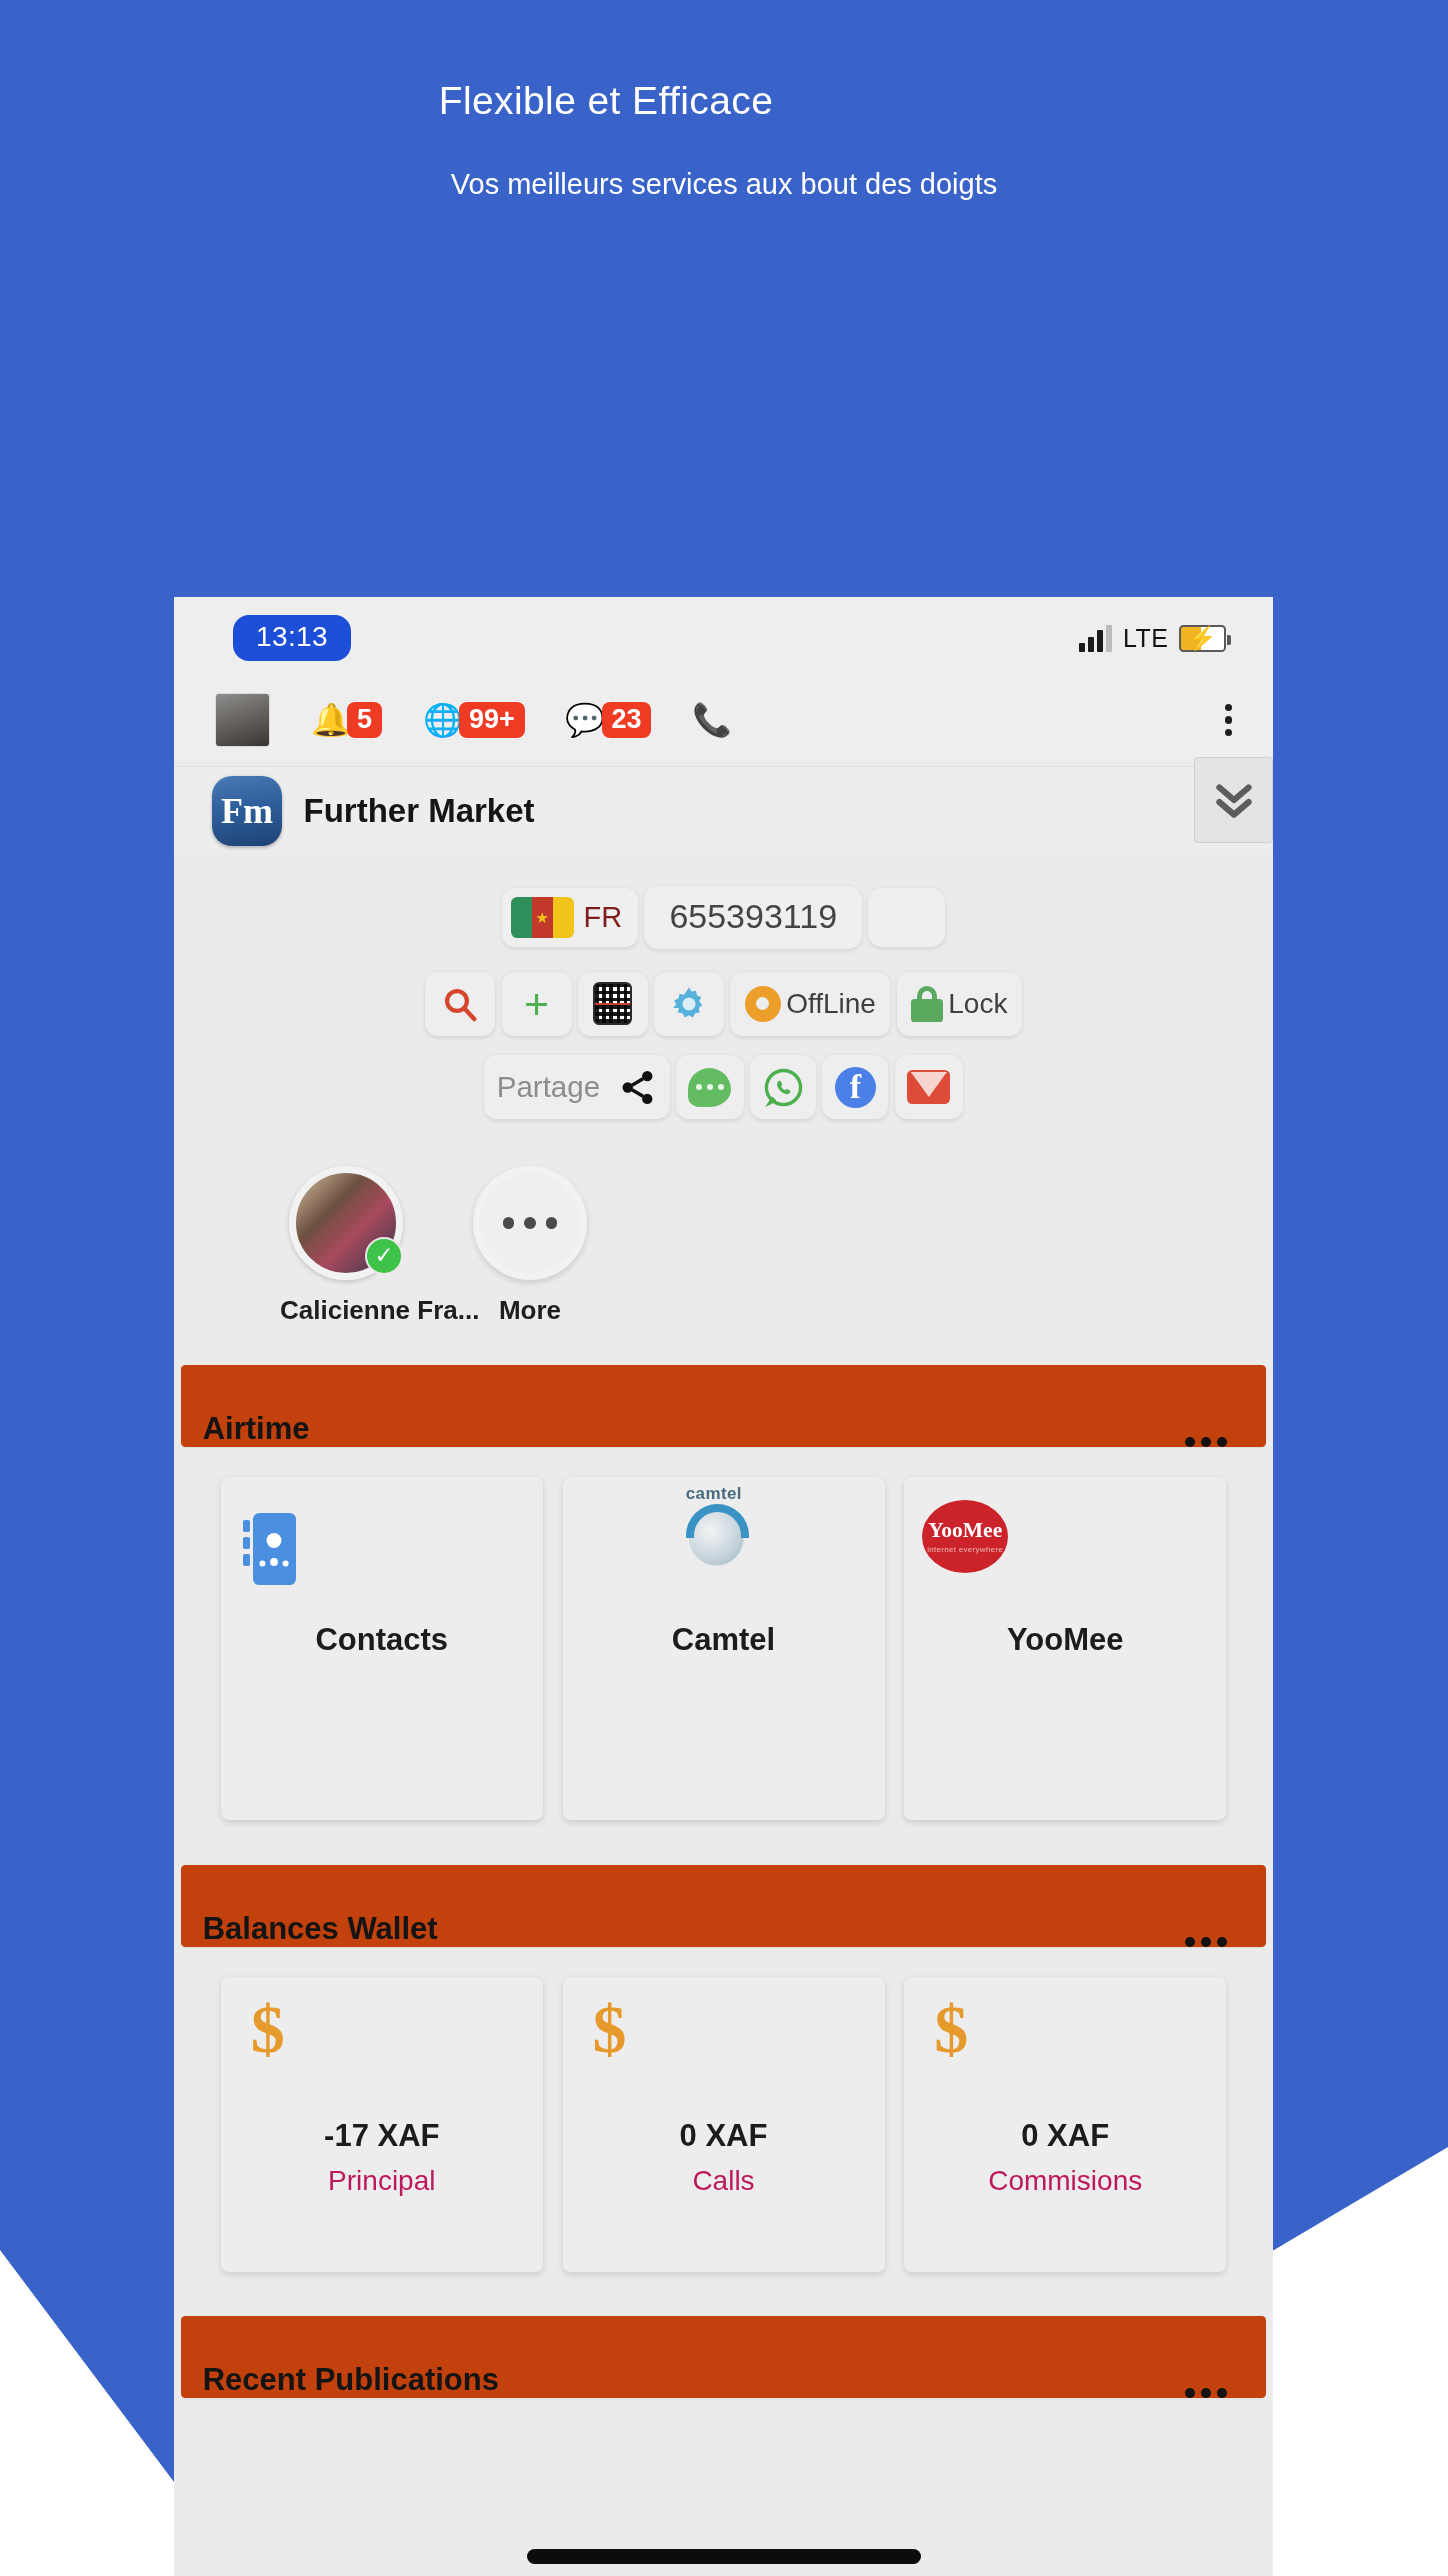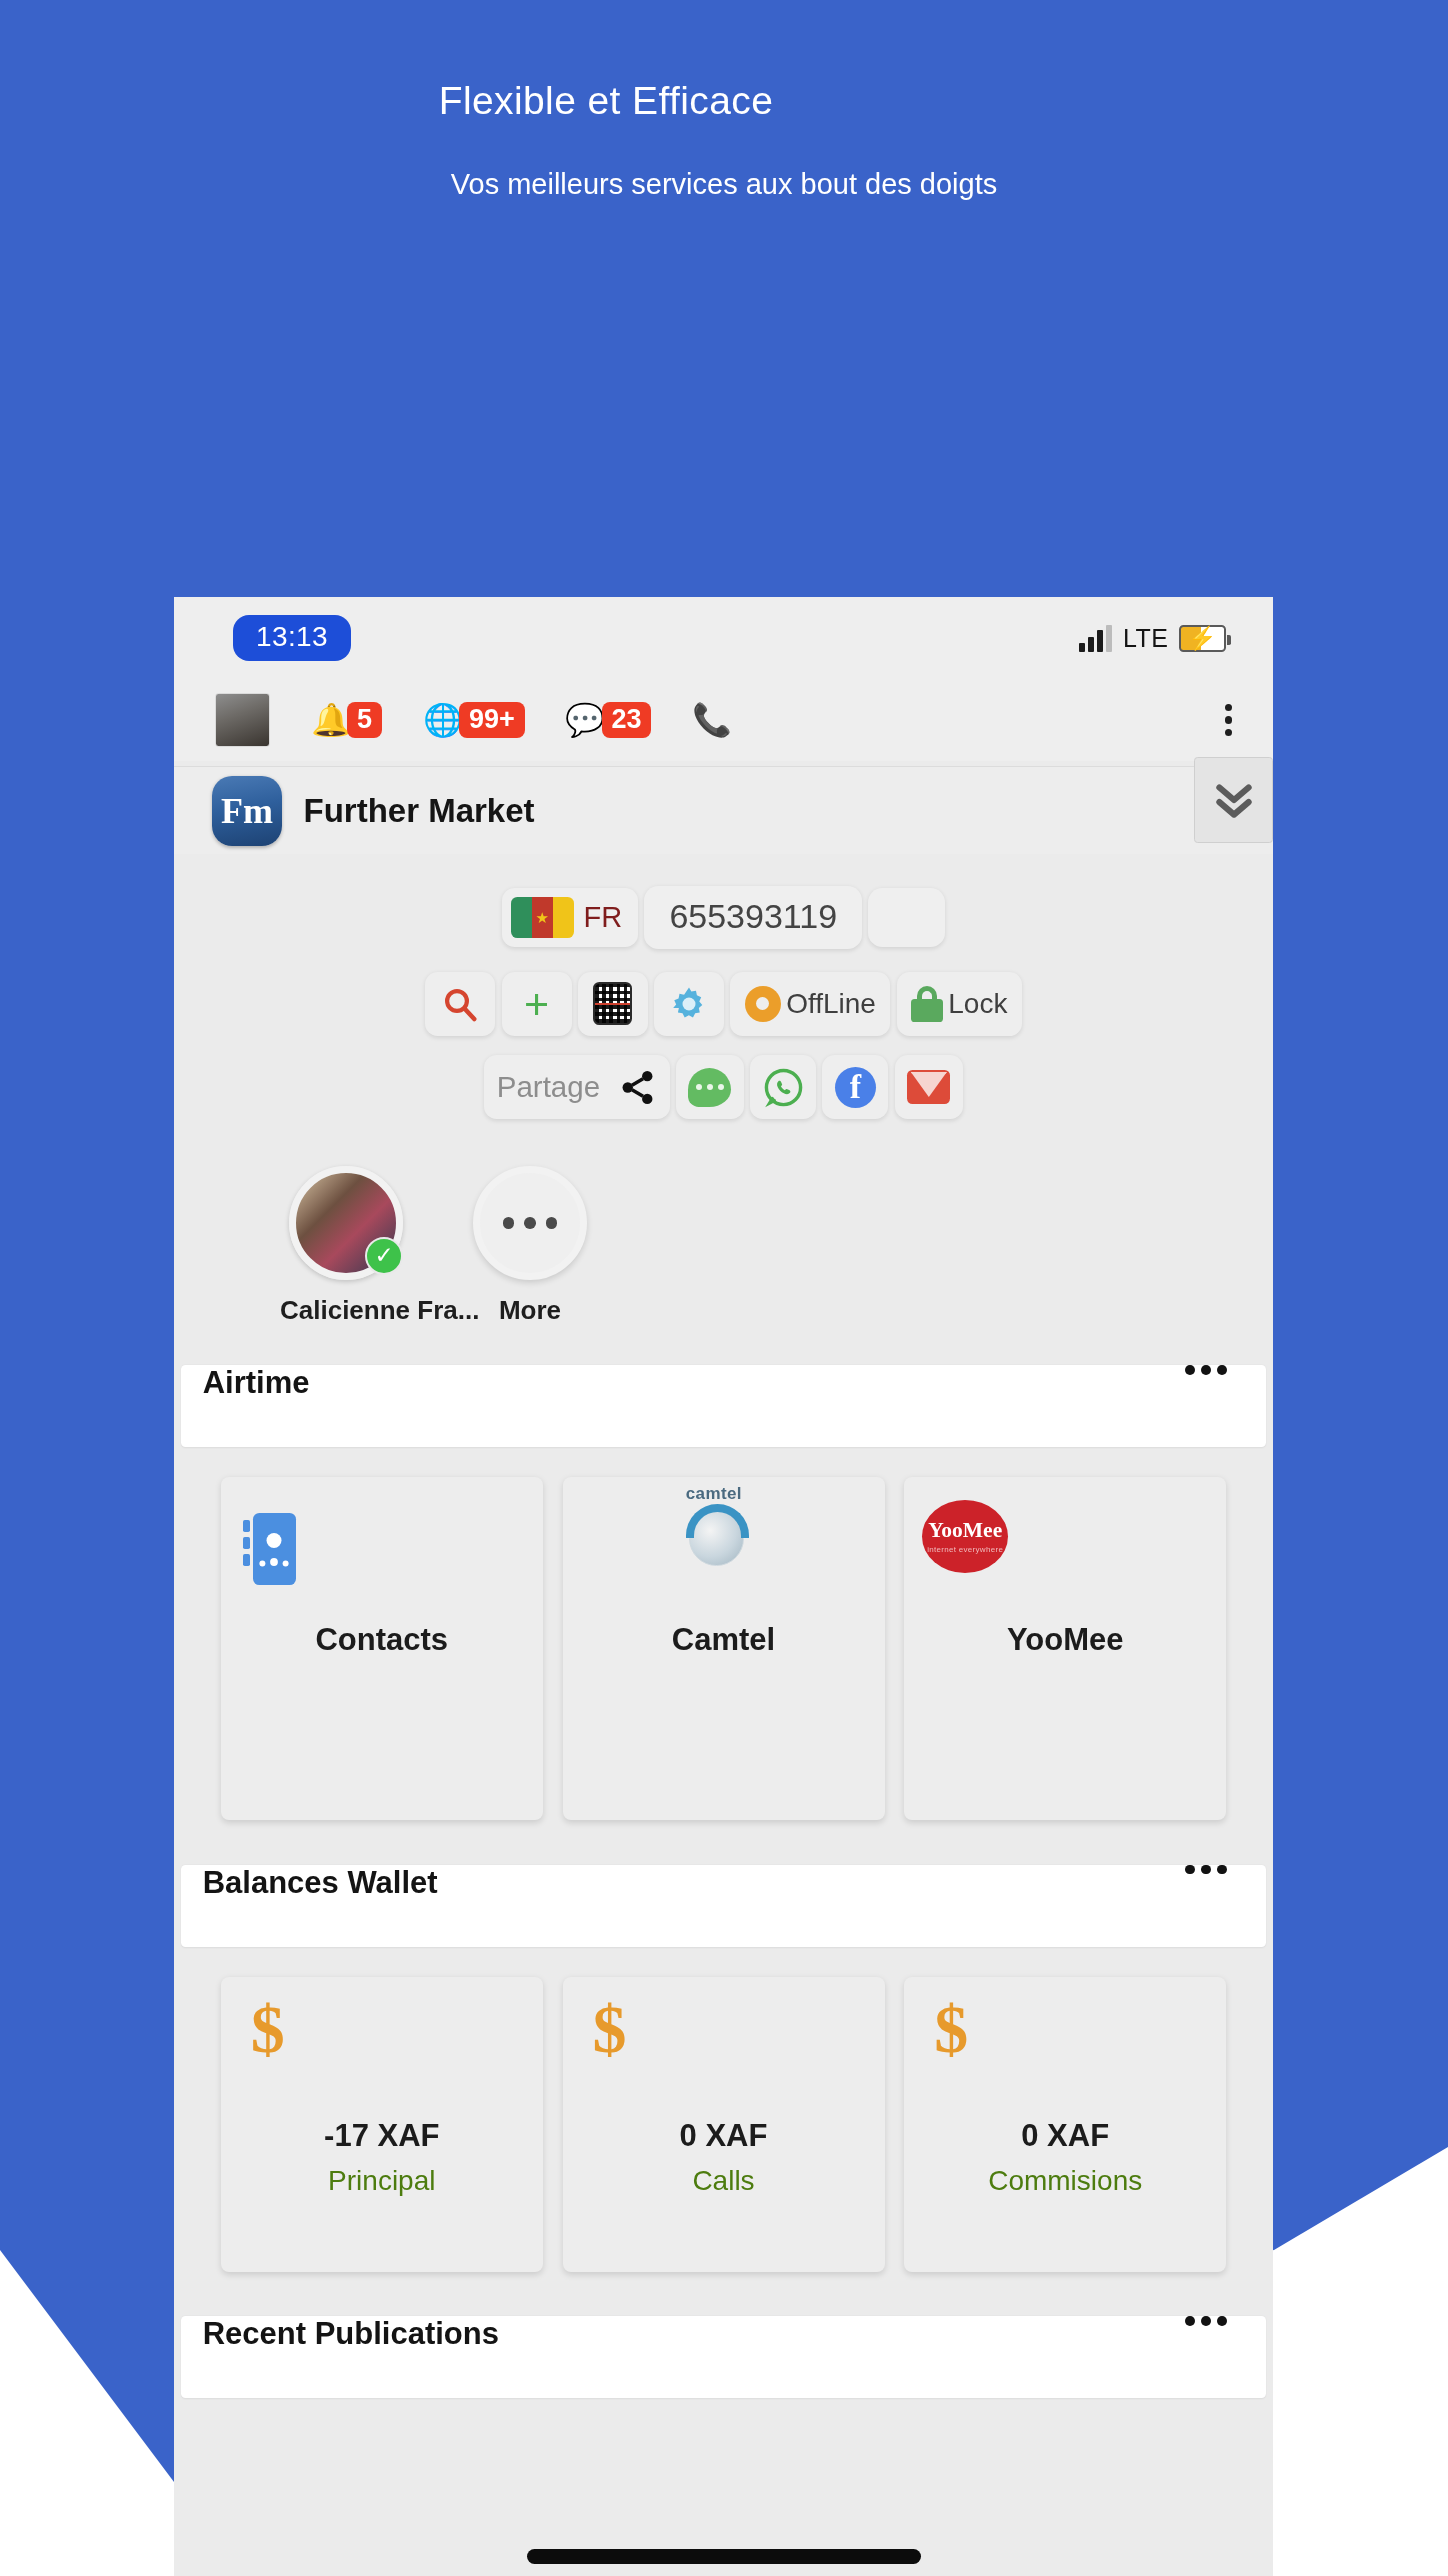--- a/index.html
+++ b/index.html
@@ -302,23 +302,23 @@
     box-shadow: 0 2.7px 6.3px rgba(0,0,0,.14);
     border: 7.2px solid #f2f2f2;
   }
   .more-circle i { width: 11.6px; height: 11.6px; border-radius: 50%; background: #4a4a4a; display: block; }
   .ctile .nm { font-size: 26px; color: #1e1e1e; font-weight: 700; margin-top: 14.3px; white-space: nowrap; }
 
   
   .sect {
     margin: 12.5px 7.2px 0 7.2px;
     height: 82px;
-    background: #ffffff;
+    background: #c2410c;
     border-radius: 4.5px;
-    display: flex; align-items: flex-start;
+    display: flex; align-items: flex-end;
     padding: 0 39px 0 21.5px;
     box-shadow: 0 0.9px 1.8px rgba(0,0,0,.07);
   }
   .sect .t { font-size: 31px; font-weight: 700; color: #141414; }
   .kebab-h { margin-left: auto; display: flex; gap: 6.3px; }
   .kebab-h span { width: 9.8px; height: 9.8px; border-radius: 50%; background: #121212; display: block; }
 
   
   .cards {
     display: flex; gap: 19.7px; justify-content: center;
@@ -342,21 +342,21 @@
     position: absolute; left: 30px; top: 18px;
     font-size: 68px; color: #e79a2c; font-weight: 700;
     font-family: "Liberation Serif", serif; line-height: 1;
   }
   .bal-amt {
     position: absolute; left: 0; right: 0; top: 141px;
     text-align: center; font-size: 31px; font-weight: 700; color: #1c1c1c;
   }
   .bal-lbl {
     position: absolute; left: 0; right: 0; top: 188px;
-    text-align: center; font-size: 28px; color: #4d7c0f;
+    text-align: center; font-size: 28px; color: #be185d;
   }
   
   .bookic { width: 55px; height: 72px; position: relative; }
   .bookic .pg { position: absolute; left: 0; top: 0; width: 43px; height: 72px; background: #4b8fe0; border-radius: 6.3px; }
   .bookic .pg::after {
     content: ""; position: absolute; left: 50%; top: 19.7px; transform: translateX(-50%);
     width: 15px; height: 15px; border-radius: 50%; background: #fff;
     box-shadow: 0 21.5px 0 -3.6px #fff, -11.6px 23px 0 -4.5px #fff, 11.6px 23px 0 -4.5px #fff;
   }
   .bookic .rg { position: absolute; right: 2.7px; top: 7.2px; display: flex; flex-direction: column; gap: 5.4px; }

